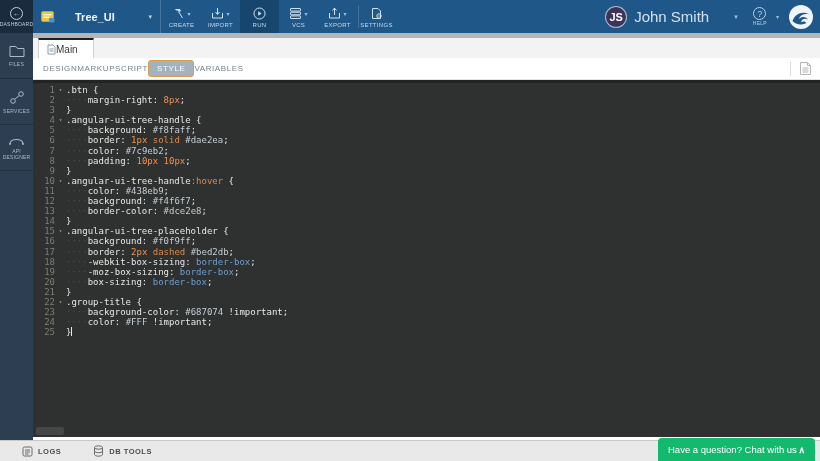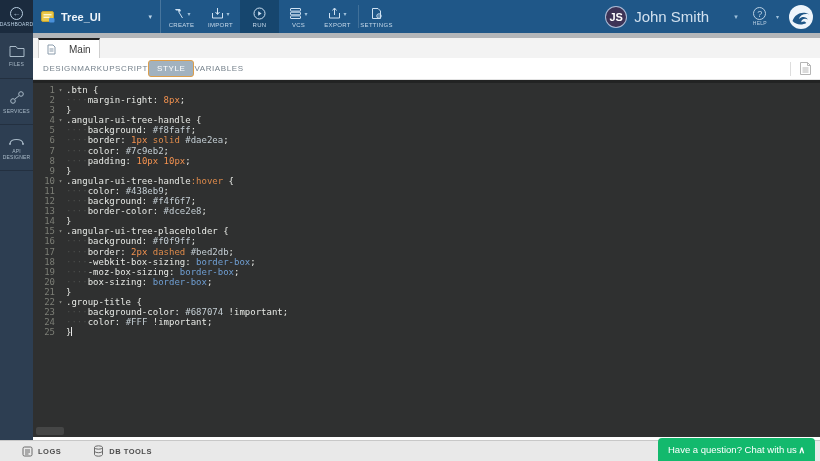--- a/index.html
+++ b/index.html
@@ -13,21 +13,21 @@
   .topbar { position:absolute; left:0; top:0; width:820px; height:33px; background:#1f5788; }
   .dash-tile {
     position:absolute; left:0; top:0; width:33px; height:33px; background:#1b2b3e;
     display:flex; flex-direction:column; align-items:center; justify-content:center; gap:1px; cursor:pointer;
   }
   .dash-circle { width:13px; height:13px; border:1px solid #b9cfe2; border-radius:50%;
     color:#b9cfe2; font-size:8px; line-height:11px; text-align:center; }
   .dash-label { font-size:5px; color:#b9cfe2; letter-spacing:.2px; }
   .project {
     position:absolute; left:33px; top:0; height:33px; width:128px;
-    display:flex; align-items:center; gap:6px; padding:0 8px;
+    display:flex; align-items:center; gap:20px; padding:0 8px;
     border-right:1px solid rgba(255,255,255,.18);
   }
   .project-label { color:#eef4fa; font-size:11px; font-weight:bold; }
   .project-caret { margin-left:auto; color:#bcd4e8; font-size:7px; }
   .menu { position:absolute; left:162px; top:0; height:33px; display:flex; }
   .mbtn {
     width:39px; height:33px; display:flex; flex-direction:column; align-items:center;
     justify-content:center; gap:1px; cursor:pointer; position:relative;
   }
   .mbtn.run-active { background:#16466e; }
@@ -54,21 +54,21 @@
     height:46px; display:flex; flex-direction:column; align-items:center; justify-content:center; gap:3px;
     border-bottom:1px solid rgba(0,0,0,.22); cursor:pointer;
   }
   .side-label { font-size:5px; color:#a9bac8; letter-spacing:.2px; text-align:center; line-height:6px; padding:0 1px; }
   
   .top-strip { position:absolute; left:33px; top:33px; width:787px; height:5px; background:#b3b6b9; }
   .tabrow { position:absolute; left:33px; top:38px; width:787px; height:20px; background:#f3f3f3; }
   .tab-main {
     position:absolute; left:5px; top:0; height:20px; min-width:56px; background:#fff;
     border-top:2px solid #1f1f1f; border-left:1px solid #cfcfcf; border-right:1px solid #cfcfcf;
-    display:flex; align-items:center; gap:13px; padding:0 8px; cursor:pointer;
+    display:flex; align-items:center; gap:0; padding:0 8px; cursor:pointer;
   }
   .tab-label { font-size:10px; color:#3a3a3a; }
   .subtabrow {
     position:absolute; left:33px; top:58px; width:787px; height:22px; background:#ffffff;
     border-bottom:1px solid #e3e3e3; display:flex; align-items:center; padding-left:10px; 
   }
   .subtab { font-size:8px; color:#76828c; letter-spacing:.6px; cursor:pointer; }
   .subtab.active {
     color:#ffffff; background:#a2b2bf; border:1px solid #dd9e4a; border-radius:3px;
     padding:3px 8px; letter-spacing:.6px;

